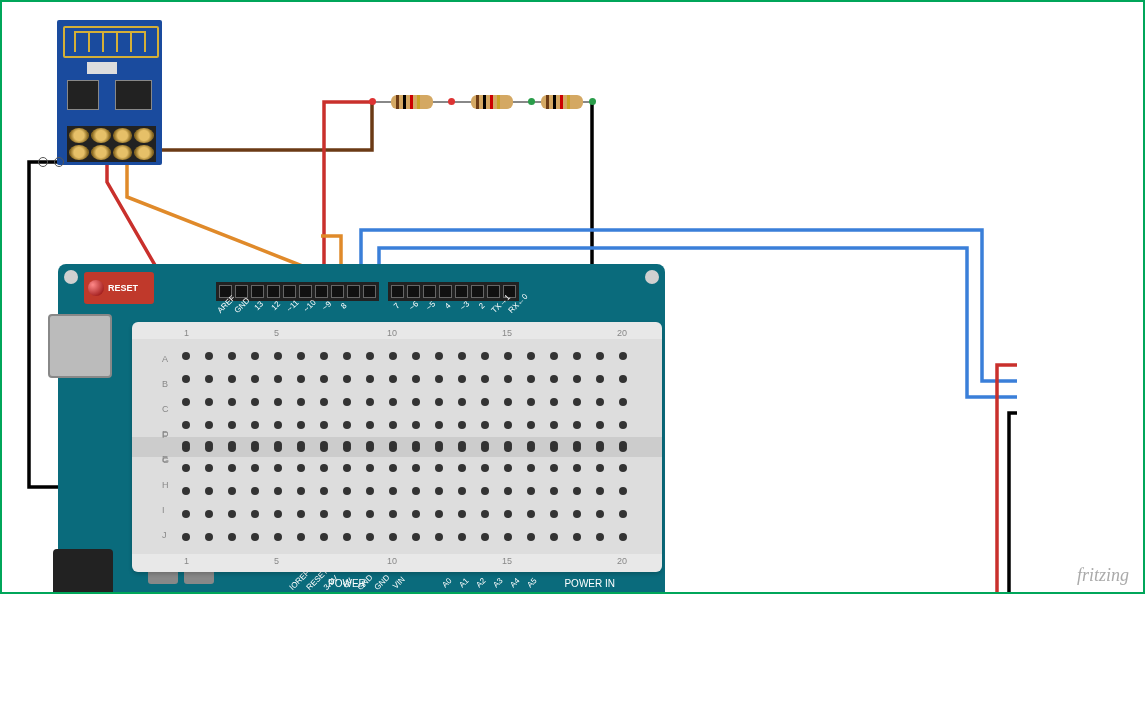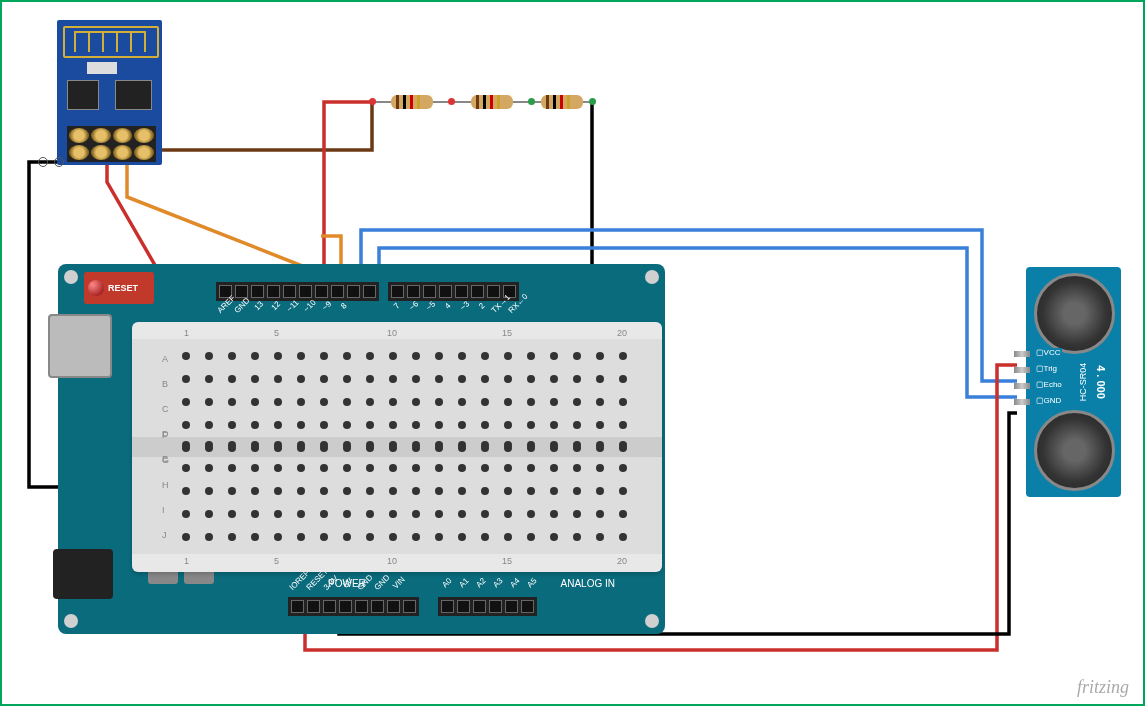--- a/index.html
+++ b/index.html
@@ -4,21 +4,21 @@
 <style>
   body {
     margin: 0;
     padding: 0;
     font-family: Arial, sans-serif;
     background: #fff;
   }
   .canvas {
     position: relative;
     width: 1145px;
-    height: 706px;
+    height: 594px;
     border: 2px solid #00a65a;
     box-sizing: border-box;
     overflow: hidden;
     background: #fff;
   }
   svg {
     position: absolute;
     top: 0;
     left: 0;
   }
@@ -545,21 +545,21 @@
     <div class="pin-labels" style="bottom:42px;left:386px;" id="apl">
         <span class="pin-label">A0</span>
         <span class="pin-label">A1</span>
         <span class="pin-label">A2</span>
         <span class="pin-label">A3</span>
         <span class="pin-label">A4</span>
         <span class="pin-label">A5</span>
       </div>
 
     <span class="power-label">POWER</span>
-    <span class="analog-label">ANALOG IN</span>
+    <span class="analog-label">POWER IN</span>
 
     <div class="caps">
       <div class="cap"></div>
       <div class="cap"></div>
     </div>
   </div>
 
   <div class="breadboard">
     <div class="bb-letters" style="top:32px;" id="bblt">
         <span>A</span>
@@ -784,35 +784,15 @@
     <div class="bb-rownum" style="top:6px;left:255px;">10</div>
     <div class="bb-rownum" style="top:6px;left:370px;">15</div>
     <div class="bb-rownum" style="top:6px;left:485px;">20</div>
     <div class="bb-rownum" style="bottom:6px;left:52px;">1</div>
     <div class="bb-rownum" style="bottom:6px;left:142px;">5</div>
     <div class="bb-rownum" style="bottom:6px;left:255px;">10</div>
     <div class="bb-rownum" style="bottom:6px;left:370px;">15</div>
     <div class="bb-rownum" style="bottom:6px;left:485px;">20</div>
   </div>
 
-  <div class="hcsr04">
-    <div class="transducer" style="top:6px;"></div>
-    <div class="transducer" style="bottom:6px;"></div>
-    <div class="sensor-pins" id="sensorpins">
-        <div class="sensor-pin">
-          <span class="sensor-pin-label">▢VCC</span>
-        </div>
-        <div class="sensor-pin">
-          <span class="sensor-pin-label">▢Trig</span>
-        </div>
-        <div class="sensor-pin">
-          <span class="sensor-pin-label">▢Echo</span>
-        </div>
-        <div class="sensor-pin">
-          <span class="sensor-pin-label">▢GND</span>
-        </div>
-      </div>
-    <div class="sensor-text">4 . 000</div>
-    <div class="sensor-mid-text">HC-SR04</div>
-  </div>
 
   <span class="watermark">fritzing</span>
 </div>
 
 </body></html>

